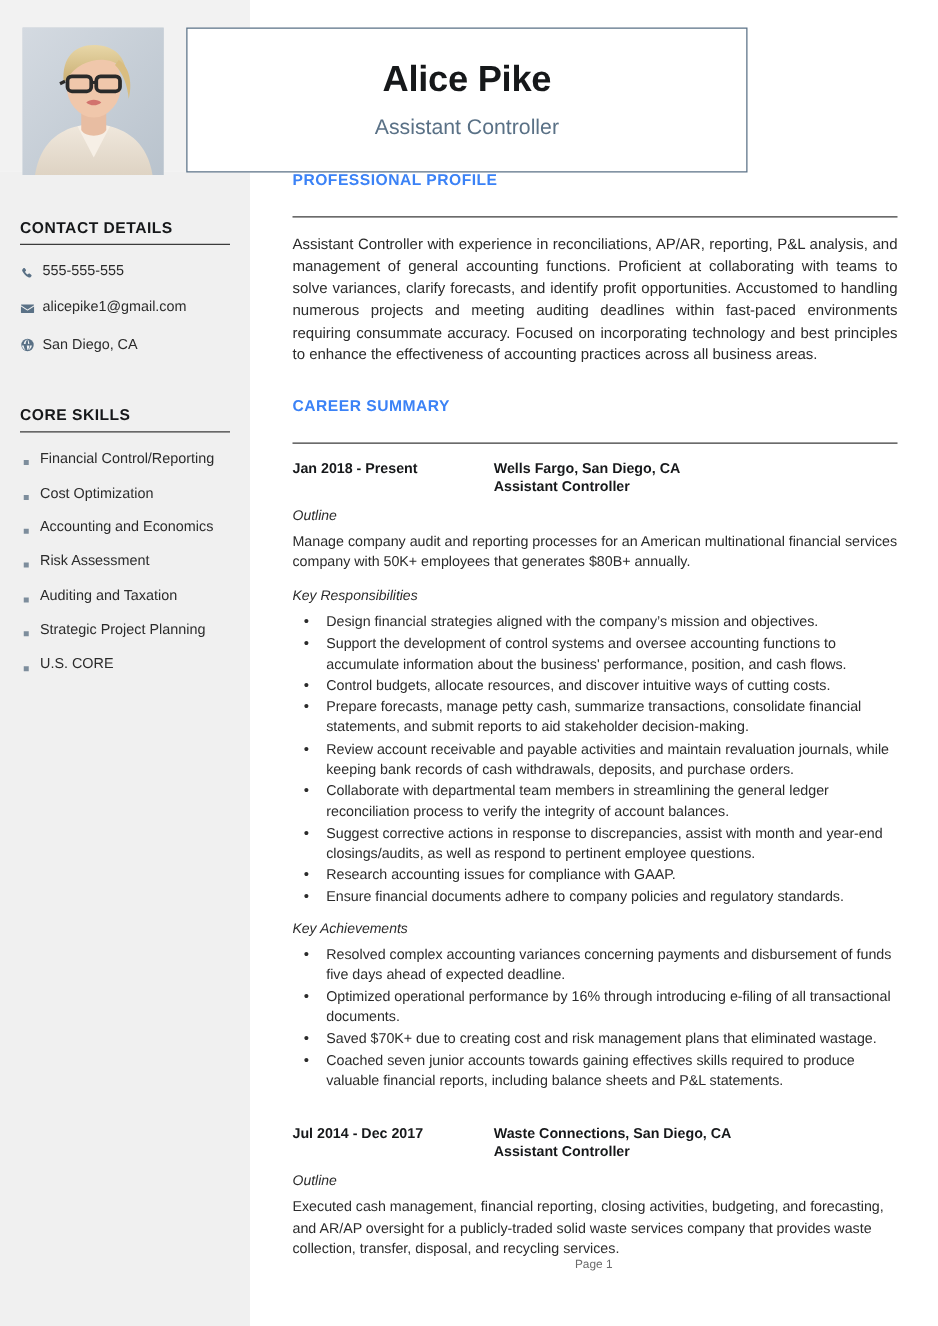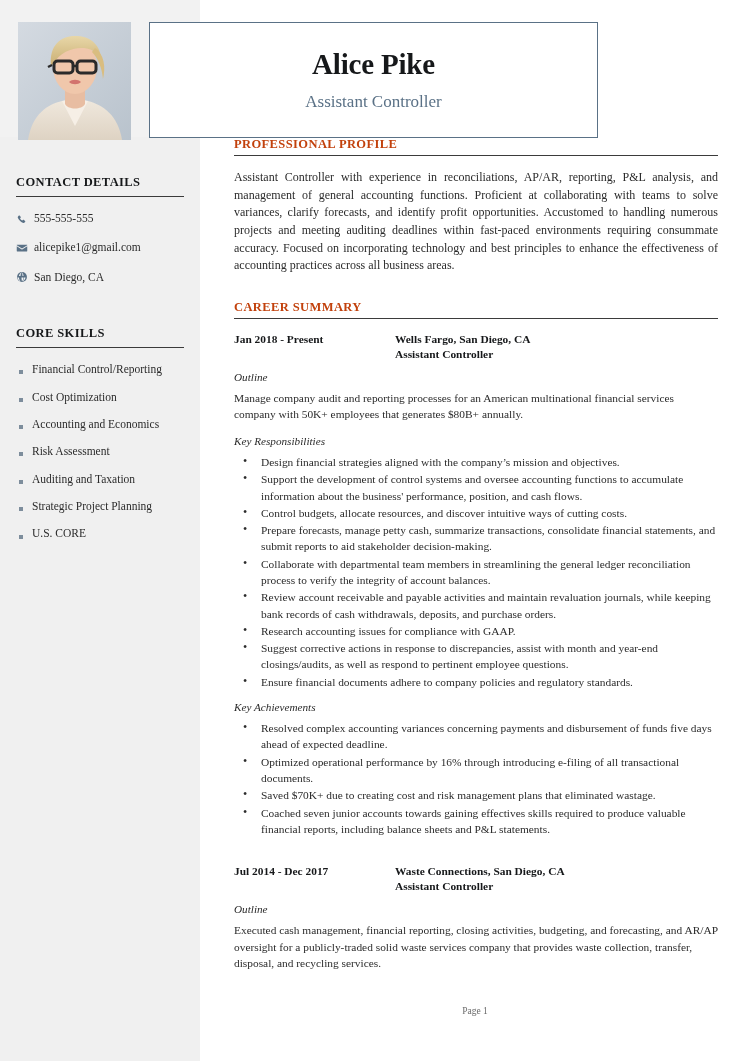--- a/index.html
+++ b/index.html
@@ -15,21 +15,20 @@
     position: relative;
     overflow: hidden;
   }
 
   
   #page {
     position: relative;
     width: 750px;
     height: 1061px;
     background: #ffffff;
-    font-family: Liberation Serif, serif;
   }
 
   
   #sidebar-band {
     position: absolute;
     left: 0;
     top: 137px;
     width: 200px;
     height: 924px;
     background: #f0f0f0;
@@ -151,22 +150,22 @@
     position: absolute;
     left: 234px;
     top: 137px;
     width: 484px;
   }
   .main-section { margin-bottom: 0; }
   .main-heading {
     font-size: 12.5px;
     font-weight: bold;
     letter-spacing: 0.4px;
-    color: #c2410c;
-    padding-bottom: 3px;
+    color: #3b82f6;
+    padding-bottom: 22px;
     border-bottom: 1.6px solid #3b3b3b;
     margin: 0 0 13px 0;
   }
   .profile-text {
     font-size: 12px;
     line-height: 1.47;
     text-align: justify;
     color: #2b2b2b;
     margin: 0;
   }
@@ -379,24 +378,24 @@
               </div>
             </div>
             <div class="sub-label">Outline</div>
             <p class="job-outline">Manage company audit and reporting processes for an American multinational financial services company with 50K+ employees that generates $80B+ annually.</p>
             <div class="sub-label">Key Responsibilities</div>
             <ul class="bullets">
               <li>Design financial strategies aligned with the company’s mission and objectives.</li>
               <li>Support the development of control systems and oversee accounting functions to accumulate information about the business' performance, position, and cash flows.</li>
               <li>Control budgets, allocate resources, and discover intuitive ways of cutting costs.</li>
               <li>Prepare forecasts, manage petty cash, summarize transactions, consolidate financial statements, and submit reports to aid stakeholder decision-making.</li>
+              <li>Review account receivable and payable activities and maintain revaluation journals, while keeping bank records of cash withdrawals, deposits, and purchase orders.</li>
               <li>Collaborate with departmental team members in streamlining the general ledger reconciliation process to verify the integrity of account balances.</li>
-              <li>Review account receivable and payable activities and maintain revaluation journals, while keeping bank records of cash withdrawals, deposits, and purchase orders.</li>
+              <li>Suggest corrective actions in response to discrepancies, assist with month and year-end closings/audits, as well as respond to pertinent employee questions.</li>
               <li>Research accounting issues for compliance with GAAP.</li>
-              <li>Suggest corrective actions in response to discrepancies, assist with month and year-end closings/audits, as well as respond to pertinent employee questions.</li>
               <li>Ensure financial documents adhere to company policies and regulatory standards.</li>
             </ul>
             <div class="sub-label">Key Achievements</div>
             <ul class="bullets">
               <li>Resolved complex accounting variances concerning payments and disbursement of funds five days ahead of expected deadline.</li>
               <li>Optimized operational performance by 16% through introducing e-filing of all transactional documents.</li>
               <li>Saved $70K+ due to creating cost and risk management plans that eliminated wastage.</li>
               <li>Coached seven junior accounts towards gaining effectives skills required to produce valuable financial reports, including balance sheets and P&amp;L statements.</li>
             </ul>
             <div style="height: 16px;"></div>

